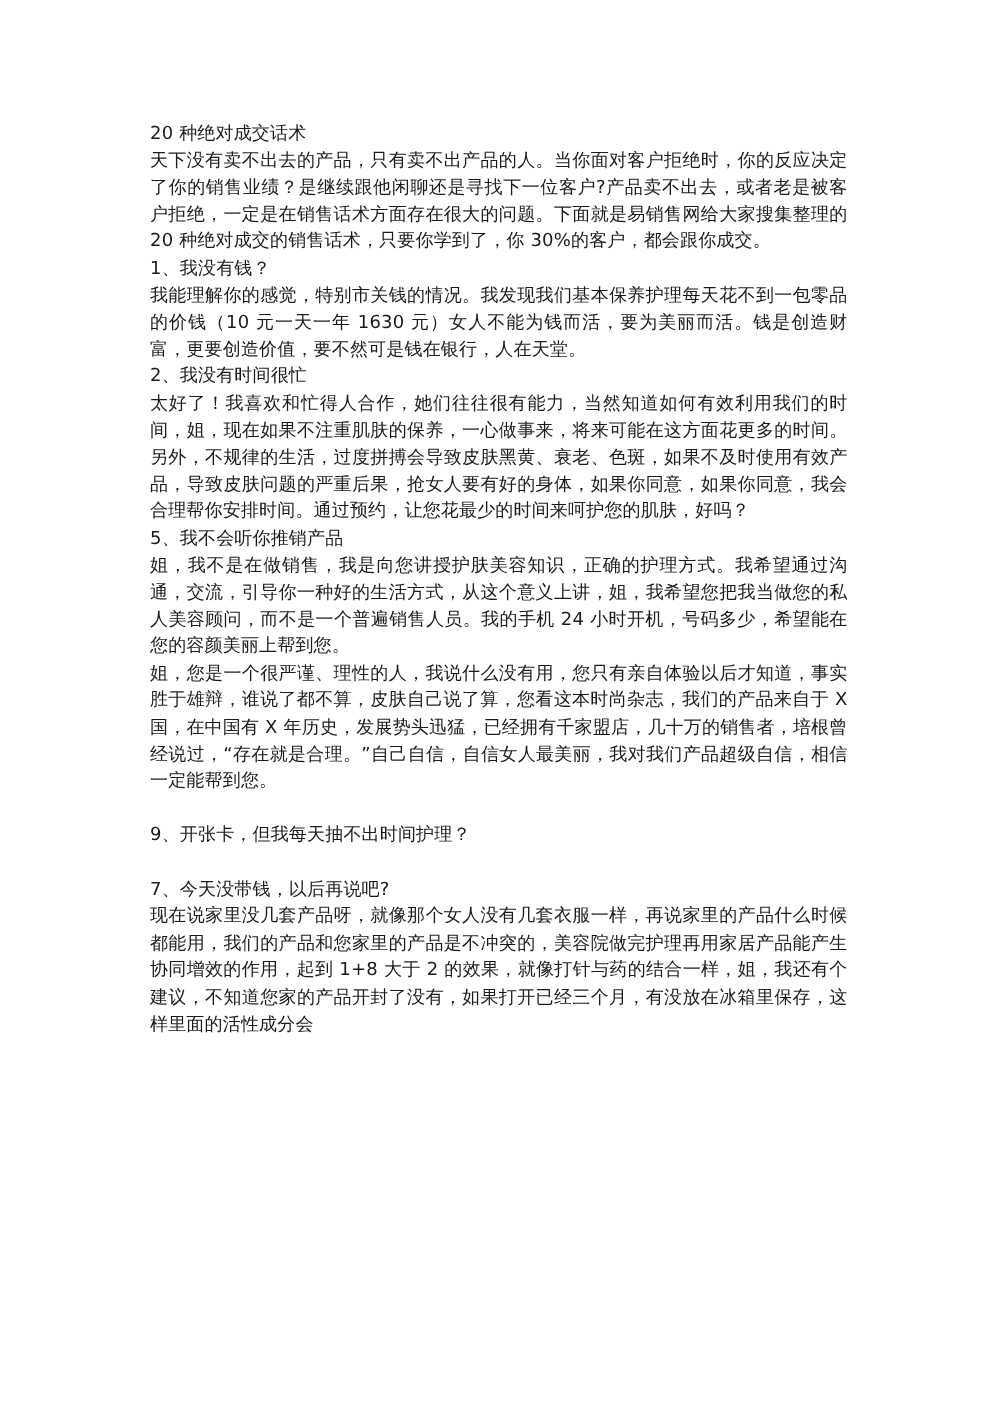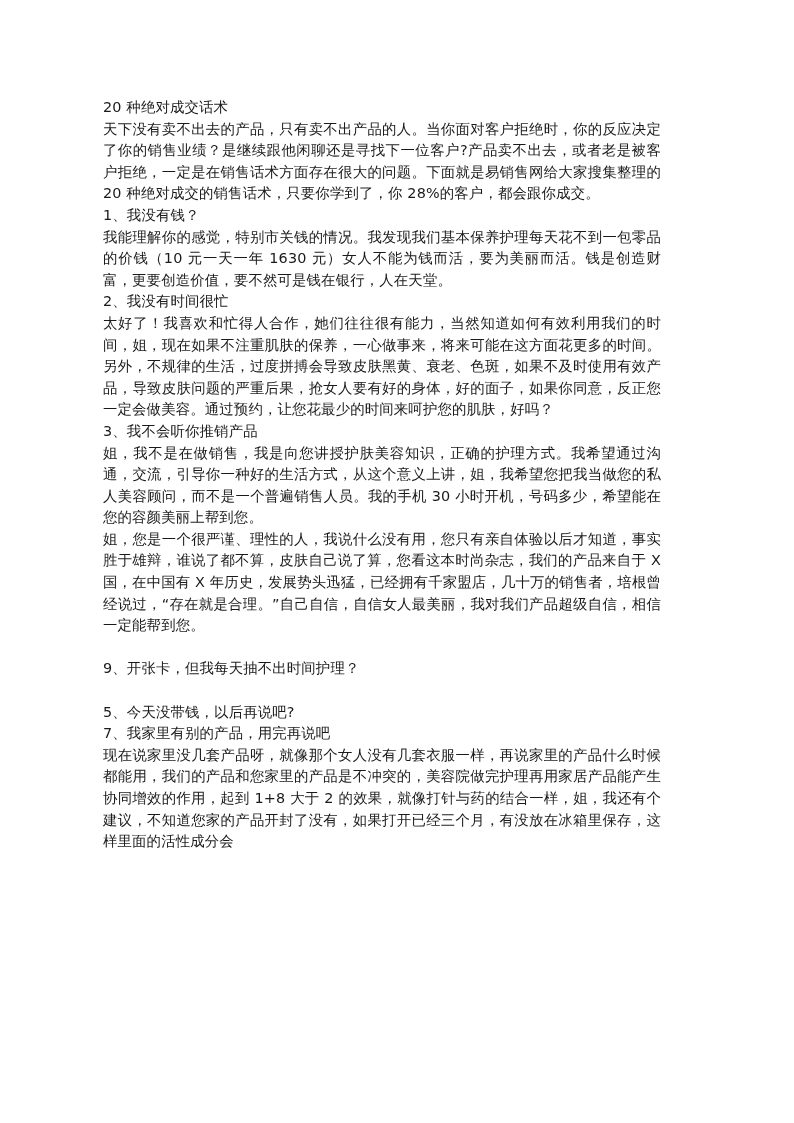--- a/index.html
+++ b/index.html
@@ -10,21 +10,21 @@
     body {
       width: 794px;
       height: 1123px;
       position: relative;
       overflow: hidden;
       font-family: "DejaVu Sans", "Liberation Sans", sans-serif;
       color: #1a1a1a;
     }
     .page {
       position: absolute;
-      left: 103px;
+      left: 120px;
       top: 97px;
       width: 558px;
     }
     .line {
       font-size: 14.4px;
       line-height: 21.6px;
       margin: 0;
       padding: 0;
       text-align: justify;
       text-justify: inter-character;
@@ -38,34 +38,33 @@
     }
     .blank {
       height: 21.6px;
     }
   </style>
 </head>
 <body>
 
 <div class="page">
   <p class="line para">20 种绝对成交话术</p>
-  <p class="line para">天下没有卖不出去的产品，只有卖不出产品的人。当你面对客户拒绝时，你的反应决定了你的销售业绩？是继续跟他闲聊还是寻找下一位客户?产品卖不出去，或者老是被客户拒绝，一定是在销售话术方面存在很大的问题。下面就是易销售网给大家搜集整理的 20 种绝对成交的销售话术，只要你学到了，你 28%的客户，都会跟你成交。</p>
+  <p class="line para">天下没有卖不出去的产品，只有卖不出产品的人。当你面对客户拒绝时，你的反应决定了你的销售业绩？是继续跟他闲聊还是寻找下一位客户?产品卖不出去，或者老是被客户拒绝，一定是在销售话术方面存在很大的问题。下面就是易销售网给大家搜集整理的 20 种绝对成交的销售话术，只要你学到了，你 30%的客户，都会跟你成交。</p>
 
   <p class="line para">1、我没有钱？</p>
   <p class="line para">我能理解你的感觉，特别市关钱的情况。我发现我们基本保养护理每天花不到一包零品的价钱（10 元一天一年 1630 元）女人不能为钱而活，要为美丽而活。钱是创造财富，更要创造价值，要不然可是钱在银行，人在天堂。</p>
 
   <p class="line para">2、我没有时间很忙</p>
-  <p class="line para">太好了！我喜欢和忙得人合作，她们往往很有能力，当然知道如何有效利用我们的时间，姐，现在如果不注重肌肤的保养，一心做事来，将来可能在这方面花更多的时间。另外，不规律的生活，过度拼搏会导致皮肤黑黄、衰老、色斑，如果不及时使用有效产品，导致皮肤问题的严重后果，抢女人要有好的身体，好的面子，如果你同意，反正您一定会做美容。通过预约，让您花最少的时间来呵护您的肌肤，好吗？</p>
+  <p class="line para">太好了！我喜欢和忙得人合作，她们往往很有能力，当然知道如何有效利用我们的时间，姐，现在如果不注重肌肤的保养，一心做事来，将来可能在这方面花更多的时间。另外，不规律的生活，过度拼搏会导致皮肤黑黄、衰老、色斑，如果不及时使用有效产品，导致皮肤问题的严重后果，抢女人要有好的身体，如果你同意，如果你同意，我会合理帮你安排时间。通过预约，让您花最少的时间来呵护您的肌肤，好吗？</p>
 
-  <p class="line para">3、我不会听你推销产品</p>
-  <p class="line para">姐，我不是在做销售，我是向您讲授护肤美容知识，正确的护理方式。我希望通过沟通，交流，引导你一种好的生活方式，从这个意义上讲，姐，我希望您把我当做您的私人美容顾问，而不是一个普遍销售人员。我的手机 30 小时开机，号码多少，希望能在您的容颜美丽上帮到您。</p>
+  <p class="line para">5、我不会听你推销产品</p>
+  <p class="line para">姐，我不是在做销售，我是向您讲授护肤美容知识，正确的护理方式。我希望通过沟通，交流，引导你一种好的生活方式，从这个意义上讲，姐，我希望您把我当做您的私人美容顾问，而不是一个普遍销售人员。我的手机 24 小时开机，号码多少，希望能在您的容颜美丽上帮到您。</p>
 
   <p class="line para">姐，您是一个很严谨、理性的人，我说什么没有用，您只有亲自体验以后才知道，事实胜于雄辩，谁说了都不算，皮肤自己说了算，您看这本时尚杂志，我们的产品来自于 X 国，在中国有 X 年历史，发展势头迅猛，已经拥有千家盟店，几十万的销售者，培根曾经说过，“存在就是合理。”自己自信，自信女人最美丽，我对我们产品超级自信，相信一定能帮到您。</p>
 
   <div class="blank"></div>
   <p class="line para">9、开张卡，但我每天抽不出时间护理？</p>
   <div class="blank"></div>
 
-  <p class="line para">5、今天没带钱，以后再说吧?</p>
+  <p class="line para">7、今天没带钱，以后再说吧?</p>
 
-  <p class="line para">7、我家里有别的产品，用完再说吧</p>
   <p class="line para">现在说家里没几套产品呀，就像那个女人没有几套衣服一样，再说家里的产品什么时候都能用，我们的产品和您家里的产品是不冲突的，美容院做完护理再用家居产品能产生协同增效的作用，起到 1+8 大于 2 的效果，就像打针与药的结合一样，姐，我还有个建议，不知道您家的产品开封了没有，如果打开已经三个月，有没放在冰箱里保存，这样里面的活性成分会</p>
 </div>
 
 </body></html>

